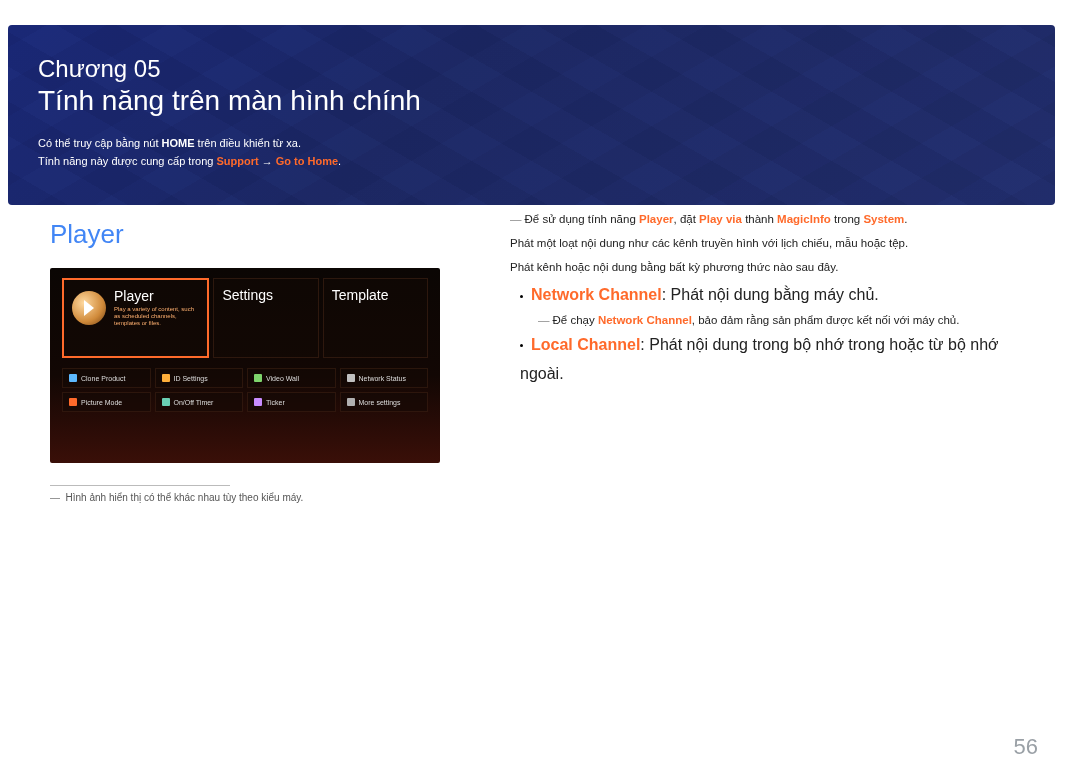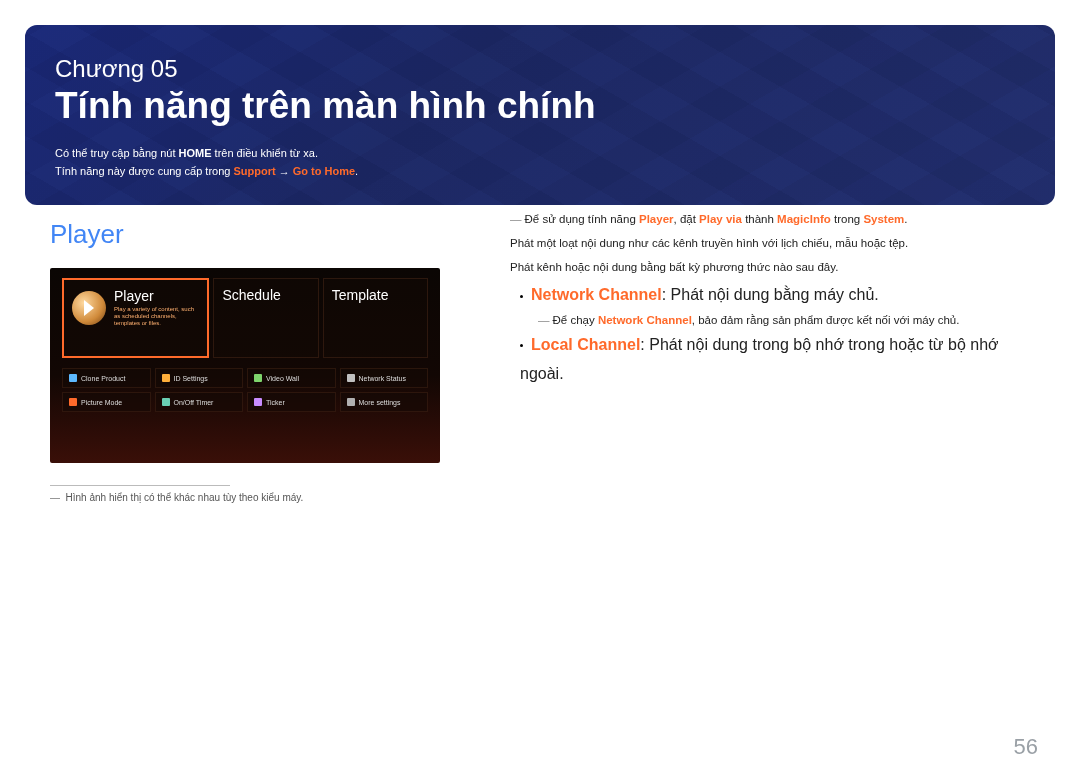--- a/index.html
+++ b/index.html
@@ -8,42 +8,42 @@
 
   .page {
     position: relative;
     width: 1080px;
     height: 763px;
     background: #fff;
   }
 
   .hero {
     position: relative;
-    margin: 25px 25px 0 25px;
+    margin: 25px 25px 0 8px;
     height: 180px;
     background: linear-gradient(135deg, #1b2a7a 0%, #1e2a66 40%, #23306e 100%);
     background-color: #1e2a66;
-    border-radius: 12px;
+    border-radius: 4px;
     color: #fff;
     padding: 30px 30px 20px 30px;
     overflow: hidden;
   }
   .hero::after {
     content: "";
     position: absolute;
     inset: 0;
     background:
       repeating-linear-gradient(30deg, rgba(0,0,40,0.18) 0 30px, rgba(50,60,140,0.12) 30px 60px),
       repeating-linear-gradient(-30deg, rgba(0,0,40,0.15) 0 30px, rgba(50,60,140,0.10) 30px 60px);
     opacity: 0.35;
     pointer-events: none;
   }
   .hero h1, .hero h2, .hero p, .hero .sup { position: relative; z-index: 1; }
   .chapter { font-size: 24px; font-weight: 400; color: #fff; margin-bottom: 2px; }
-  .chapter-title { font-size: 37px; font-weight: 700; color: #fff; margin-bottom: 18px; }
+  .chapter-title { font-size: 28px; font-weight: 400; color: #fff; margin-bottom: 18px; }
   .hero p { font-size: 11px; line-height: 1.6; }
   .orange { color: #ff6a2b; }
   .bold { font-weight: 700; }
 
   .content {
     display: flex;
     padding: 4px 50px 0 50px;
     gap: 40px;
   }
 
@@ -163,21 +163,21 @@
         <div class="tv-top">
           <div class="tile active">
             <div class="tile-main-row">
               <div class="play-circle"></div>
               <div>
                 <div>Player</div>
                 <span class="sub">Play a variety of content, such as scheduled channels, templates or files.</span>
               </div>
             </div>
           </div>
-          <div class="tile">Schedule</div>
+          <div class="tile">Settings</div>
           <div class="tile">Template</div>
         </div>
         <div class="tv-grid">
           <div class="mini">
               <span class="ic" style="background:#5db9ff"></span>
               <span>Clone Product</span>
             </div>
           <div class="mini">
               <span class="ic" style="background:#ffae3a"></span>
               <span>ID Settings</span>

